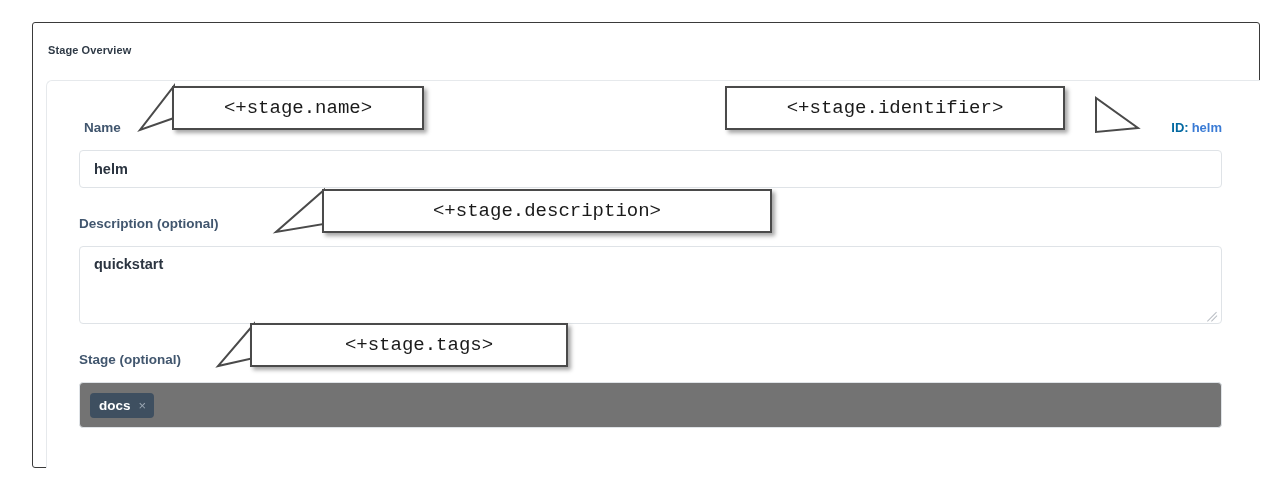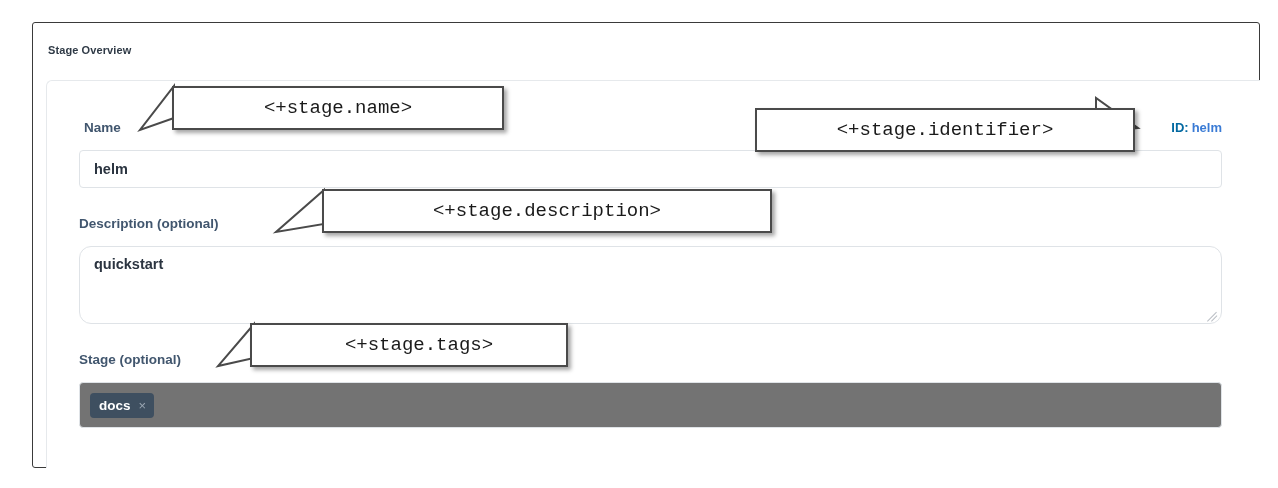--- a/index.html
+++ b/index.html
@@ -105,21 +105,21 @@
   }
   .inp-name { top: 150px; }
 
   .text-area {
     position: absolute;
     left: 79px;
     top: 246px;
     width: 1143px;
     height: 78px;
     border: 1px solid #dfe3e7;
-    border-radius: 12px;
+    border-radius: 4px;
     background: #ffffff;
     box-sizing: border-box;
     font-family: "Liberation Sans", sans-serif;
     font-size: 14.5px;
     font-weight: bold;
     color: #2b3440;
     padding: 9px 14px;
     resize: none;
     outline: none;
     overflow: hidden;
@@ -194,22 +194,22 @@
     z-index: 5;
   }
 
   .tail-svg {
     position: absolute;
     overflow: visible;
     z-index: 4;
     pointer-events: none;
   }
 
-  .co-name  { left: 172px; top: 86px;  width: 332px; height: 44px; }
-  .co-ident { left: 755px; top: 86px;  width: 380px; height: 44px; margin-top: 22px; }
+  .co-name  { left: 172px; top: 86px;  width: 252px; height: 44px; }
+  .co-ident { left: 725px; top: 86px;  width: 340px; height: 44px; }
   .co-desc  { left: 322px; top: 189px; width: 450px; height: 44px; }
   .co-tags  { left: 250px; top: 323px; width: 318px; height: 44px; padding-left: 20px; }
 </style>
 </head>
 <body>
 
 <div class="screen">
 
   <div class="outer-frame"></div>
 

